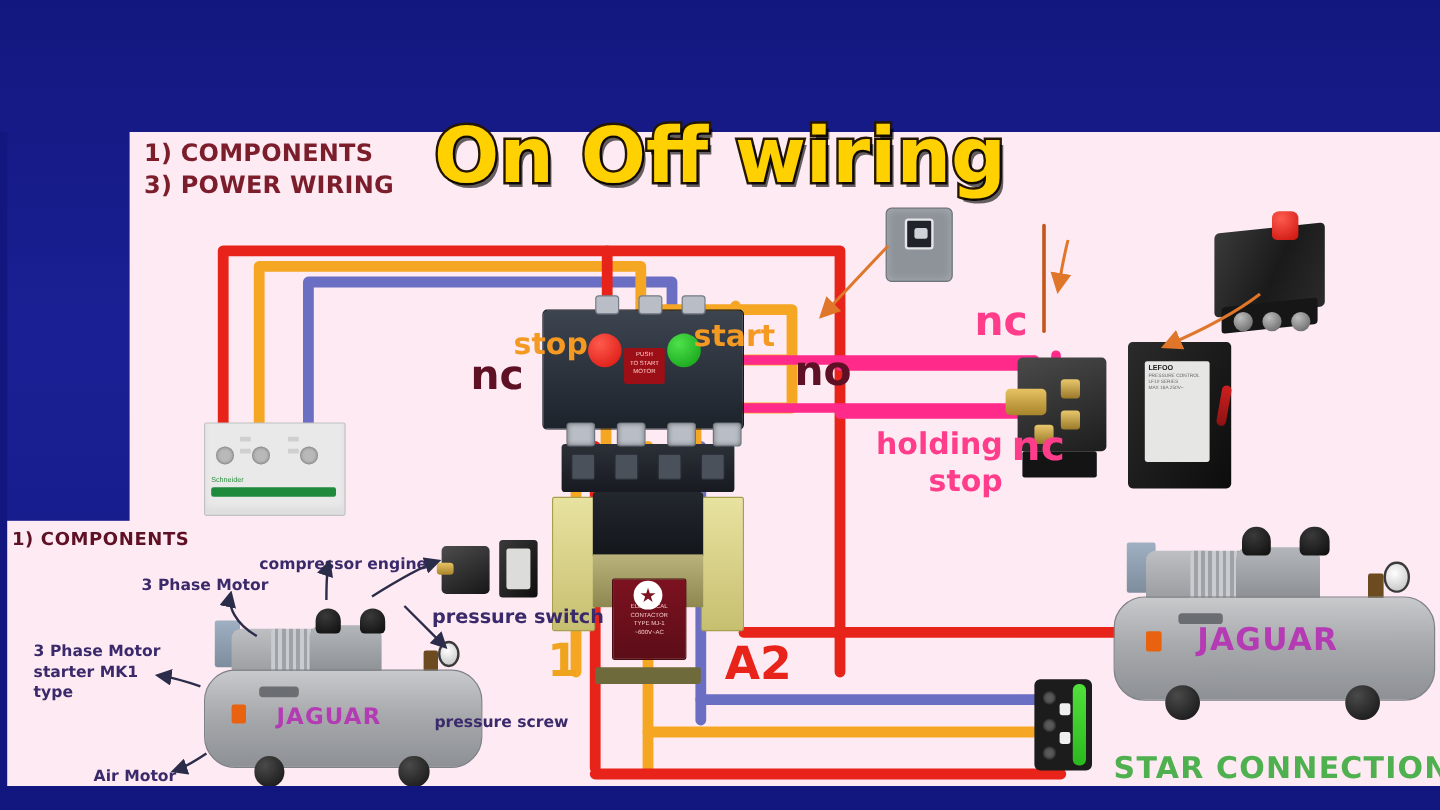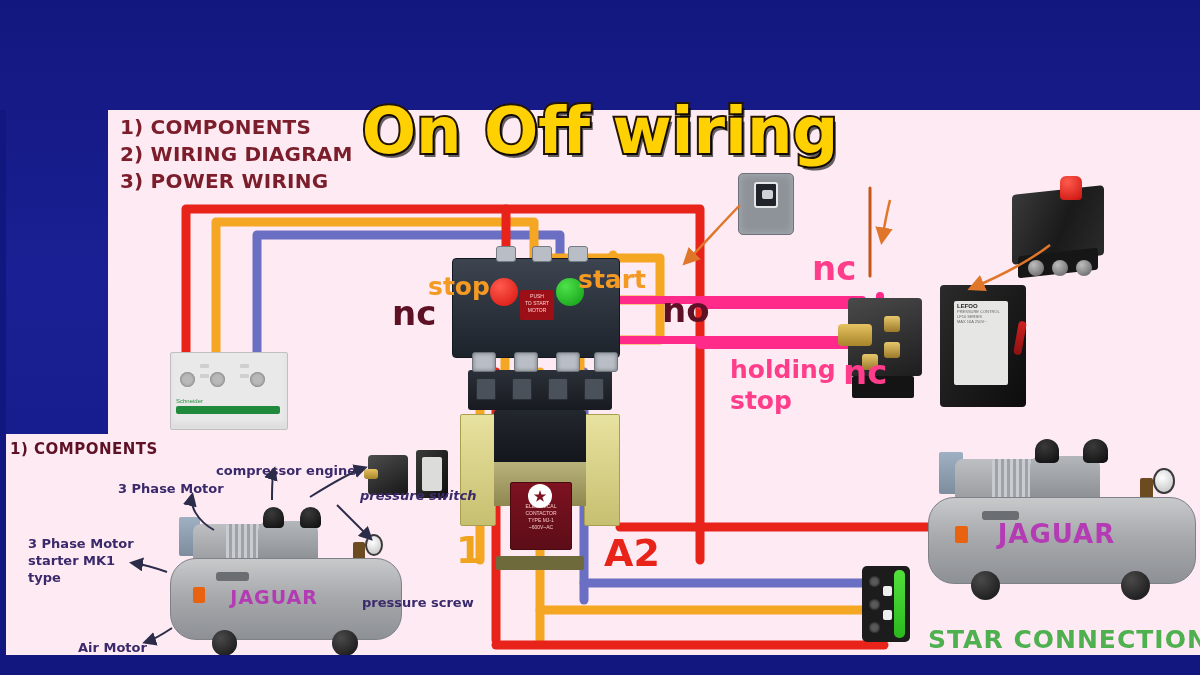--- a/index.html
+++ b/index.html
@@ -457,31 +457,30 @@
       <path d="M890,200 C886,216 884,228 882,240"></path>
 
       <path d="M1050,245 C1028,262 1000,276 972,288"></path>
 
       <path d="M740,205 C716,230 700,248 686,262"></path>
     </g>
   </svg>
 
   <div class="agenda">
     <div>1) COMPONENTS</div>
-    <div>2) WIRING DIAGRAM</div>
     <div>3) POWER WIRING</div>
   </div>
 
   <div class="lbl maroon" style="left:10px; top:440px; font-size:15px; letter-spacing:.5px;">1) COMPONENTS</div>
 
   <div class="lbl navy" style="left:118px; top:481px; font-size:13px;">3 Phase Motor</div>
 
   <div class="lbl navy" style="left:216px; top:463px; font-size:13px;">compressor engine</div>
 
-  <div class="lbl navy" style="left:360px; top:488px; font-size:13px;font-style:italic;">pressure switch</div>
+  <div class="lbl navy" style="left:360px; top:504px; font-size:16px;">pressure switch</div>
 
   <div class="lbl navy" style="left:28px; top:535px; font-size:13px; line-height:17px; white-space:normal; width:120px;">
     <span>3 Phase Motor</span><br>
     <span>starter MK1 type</span>
   </div>
 
   <div class="lbl navy" style="left:362px; top:595px; font-size:13px;">pressure screw</div>
 
   <div class="lbl navy" style="left:78px; top:640px; font-size:13px;">Air Motor</div>
 
@@ -490,21 +489,21 @@
   <div class="lbl orange" style="left:578px; top:265px; font-size:25px;">start</div>
 
   <div class="lbl maroon" style="left:392px; top:293px; font-size:34px;">nc</div>
 
   <div class="lbl maroon" style="left:662px; top:290px; font-size:34px;">no</div>
 
   <div class="lbl pink" style="left:812px; top:248px; font-size:34px;">nc</div>
 
   <div class="lbl pink" style="left:843px; top:352px; font-size:34px;">nc</div>
 
-  <div class="lbl pink" style="left:730px; top:354px; font-size:25px; line-height:31px; text-align:left;">
+  <div class="lbl pink" style="left:730px; top:354px; font-size:25px; line-height:31px; text-align:right;">
     <span>holding</span><br>
     <span>stop</span>
   </div>
 
 
   <div class="lbl amber" style="left:456px; top:528px; font-size:38px;">1</div>
 
   <div class="lbl red" style="left:604px; top:531px; font-size:38px;">A2</div>
 
   <div class="lbl green" style="left:928px; top:625px; font-size:25px;">STAR CONNECTION</div>

